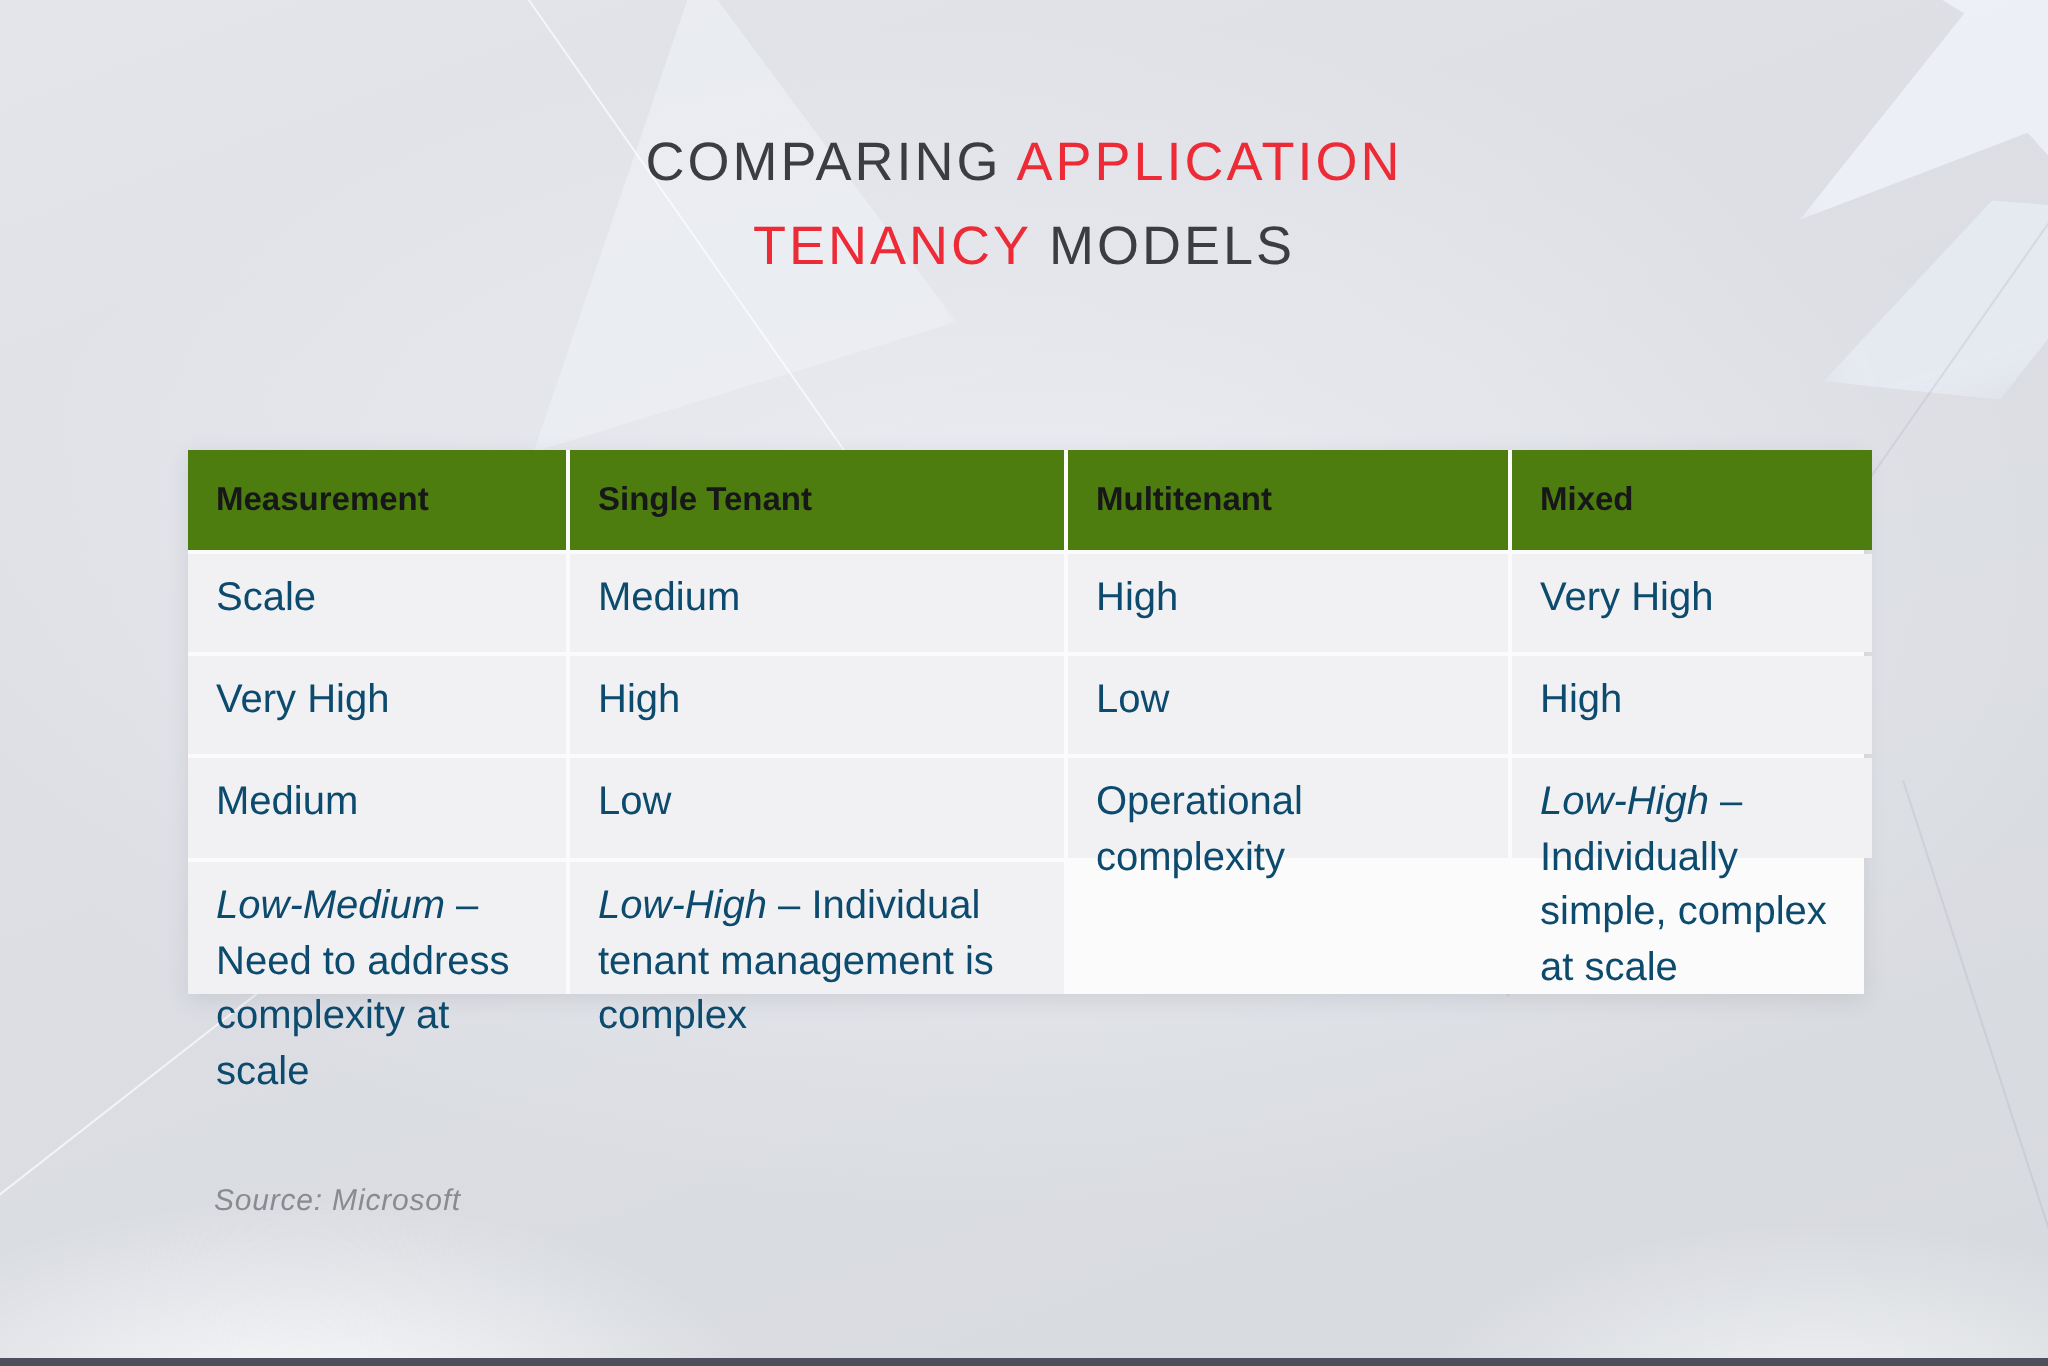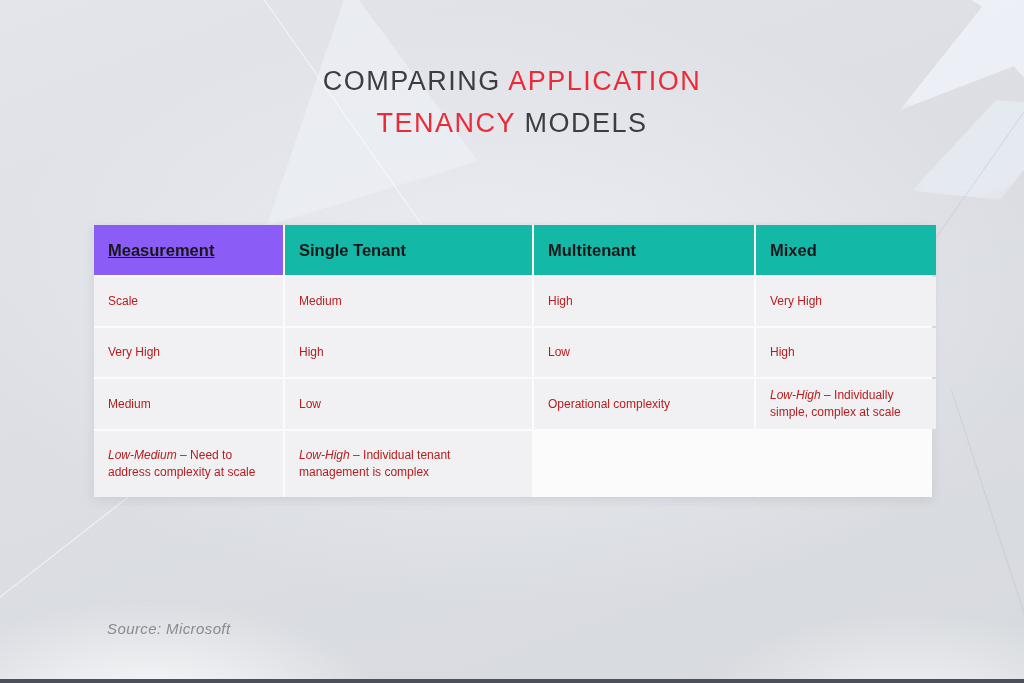--- a/index.html
+++ b/index.html
@@ -65,33 +65,33 @@
     grid-template-columns:189px 247px 220px 180px;
     grid-template-rows:50px 49px 49px 50px 66px;
     gap:2px;
     background:#fbfbfc;
     box-shadow:0 3px 10px rgba(95,100,115,0.14);
   }
   .hd {
     display:flex; align-items:center; padding:0 12px 0 14px;
     font-size:16.5px; font-weight:bold; color:#17171a;
   }
-  .hd-blue { background:#8b5cf6;text-decoration:underline; }
-  .hd-red  { background:#14b8a6; }
+  .hd-blue { background:#4d7c0f; }
+  .hd-red  { background:#4d7c0f; }
   .cell {
-    background:#f1f1f3; display:flex; align-items:center;
+    background:#f1f1f3; display:flex; 
     padding:9px 12px 9px 14px;
-    font-size:12px; line-height:1.38; color:#b91c1c;
+    font-size:20px; line-height:1.38; color:#0c4a6e;
   }
   .cell .inner { display:inline; }
   .cell em { font-style:italic; }
 
   
   .source {
-    position:absolute; left:107px; top:620px;
+    position:absolute; left:107px; top:592px;
     font-size:15px; font-style:italic; color:#8a8a90; letter-spacing:0.4px;
   }
 </style>
 </head>
 <body>
 
 <div class="canvas">
 
   <div class="deco tri-topleft"></div>
   <div class="deco arrow-topright-1"></div>

